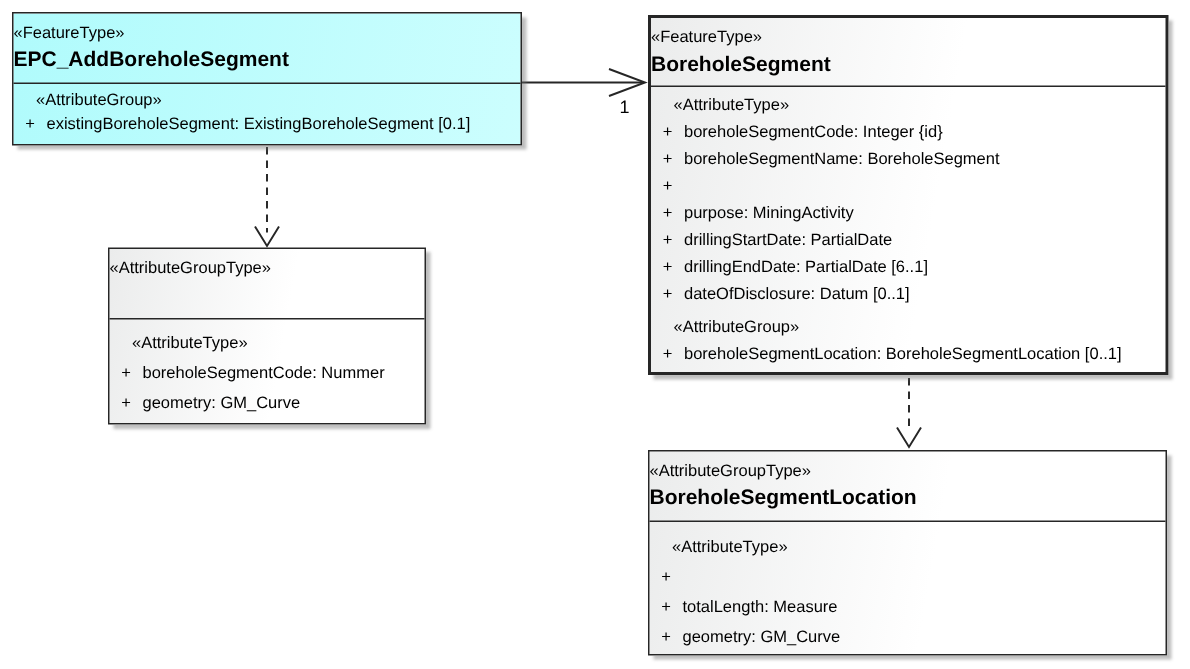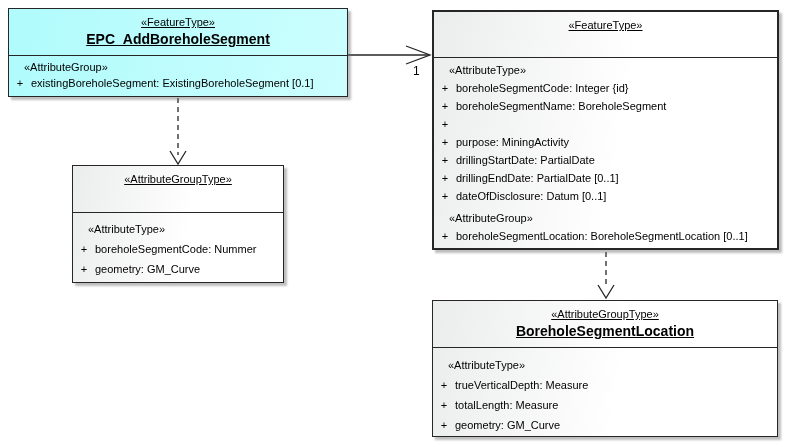--- a/index.html
+++ b/index.html
@@ -7,23 +7,22 @@
     position:relative;width:793px;height:446px;background:var(--canvas_bg,#fff);
     font-family:"Liberation Sans",sans-serif;color:var(--text,#000);overflow:hidden;
   }
   .uml-box{
     position:absolute;box-sizing:border-box;
     border:1px solid var(--border,#262626);
     background:linear-gradient(100deg,var(--shade,#ebecec),#ffffff 55%);
     box-shadow:3px 3px 2px rgba(110,110,110,.45);
   }
   .uml-box .title{
-    box-sizing:border-box;height:47px;padding-top:6px;text-align:center;
+    box-sizing:border-box;height:47px;padding-top:6px;
     border-bottom:1px solid var(--border,#262626);
-    text-decoration:underline;
   }
   .stereo{font-size:11px;line-height:14px;}
   .cls-name{font-size:14px;font-weight:bold;line-height:17px;margin-top:2px;}
   .compartment{padding:4px 2px 0 0;font-size:11px;}
   .sec-header{padding-left:15px;height:18px;line-height:16px;}
   .attr-row{display:flex;height:18px;line-height:16px;}
   .attr-row .vis{flex:0 0 22px;text-align:center;}
   .attr-row .attr-text{white-space:nowrap;}
   .sec + .sec{margin-top:4px;}
   
@@ -72,20 +71,21 @@
           <span class="vis">+</span>
           <span class="attr-text">existingBoreholeSegment: ExistingBoreholeSegment [0.1]</span>
         </div>
       </div>
     </div>
   </div>
 
   <div id="box-b" class="uml-box">
     <div class="title">
       <div class="stereo">«FeatureType»</div>
+      <div class="cls-name">BoreholeSegment</div>
     </div>
     <div class="compartment">
       <div class="sec">
         <div class="sec-header">«AttributeType»</div>
         <div class="attr-row">
           <span class="vis">+</span>
           <span class="attr-text">boreholeSegmentCode: Integer {id}</span>
         </div>
         <div class="attr-row">
           <span class="vis">+</span>
@@ -97,21 +97,21 @@
         <div class="attr-row">
           <span class="vis">+</span>
           <span class="attr-text">purpose: MiningActivity</span>
         </div>
         <div class="attr-row">
           <span class="vis">+</span>
           <span class="attr-text">drillingStartDate: PartialDate</span>
         </div>
         <div class="attr-row">
           <span class="vis">+</span>
-          <span class="attr-text">drillingEndDate: PartialDate [0..1]</span>
+          <span class="attr-text">drillingEndDate: PartialDate [6..1]</span>
         </div>
         <div class="attr-row">
           <span class="vis">+</span>
           <span class="attr-text">dateOfDisclosure: Datum [0..1]</span>
         </div>
       </div>
       <div class="sec">
         <div class="sec-header">«AttributeGroup»</div>
         <div class="attr-row">
           <span class="vis">+</span>
@@ -143,21 +143,20 @@
   <div id="box-d" class="uml-box">
     <div class="title">
       <div class="stereo">«AttributeGroupType»</div>
       <div class="cls-name">BoreholeSegmentLocation</div>
     </div>
     <div class="compartment">
       <div class="sec">
         <div class="sec-header">«AttributeType»</div>
         <div class="attr-row">
           <span class="vis">+</span>
-          <span class="attr-text">trueVerticalDepth: Measure</span>
         </div>
         <div class="attr-row">
           <span class="vis">+</span>
           <span class="attr-text">totalLength: Measure</span>
         </div>
         <div class="attr-row">
           <span class="vis">+</span>
           <span class="attr-text">geometry: GM_Curve</span>
         </div>
       </div>

